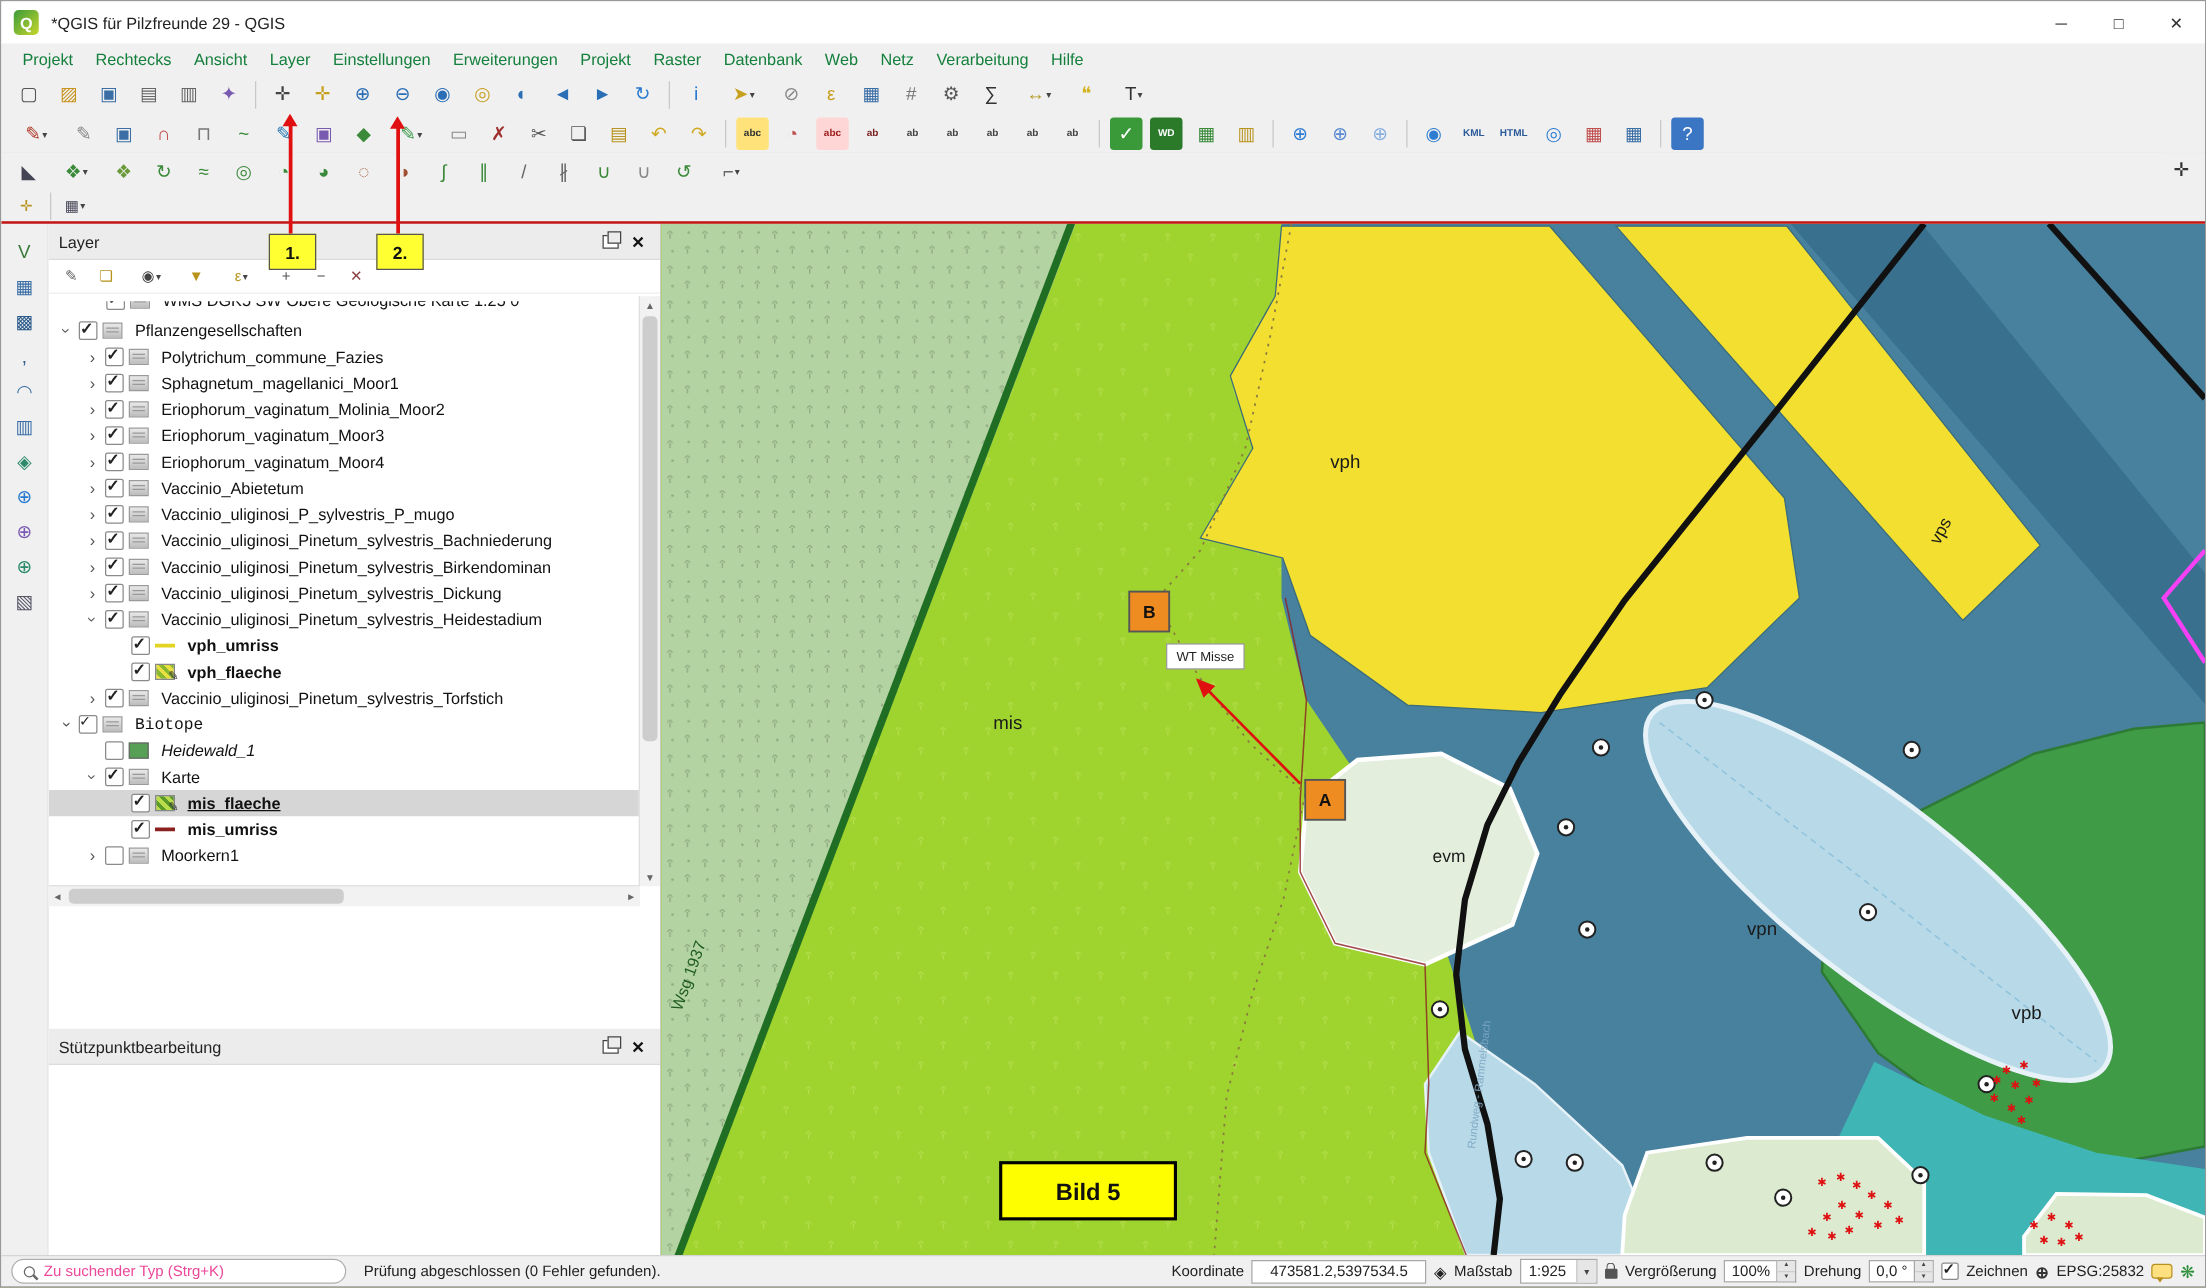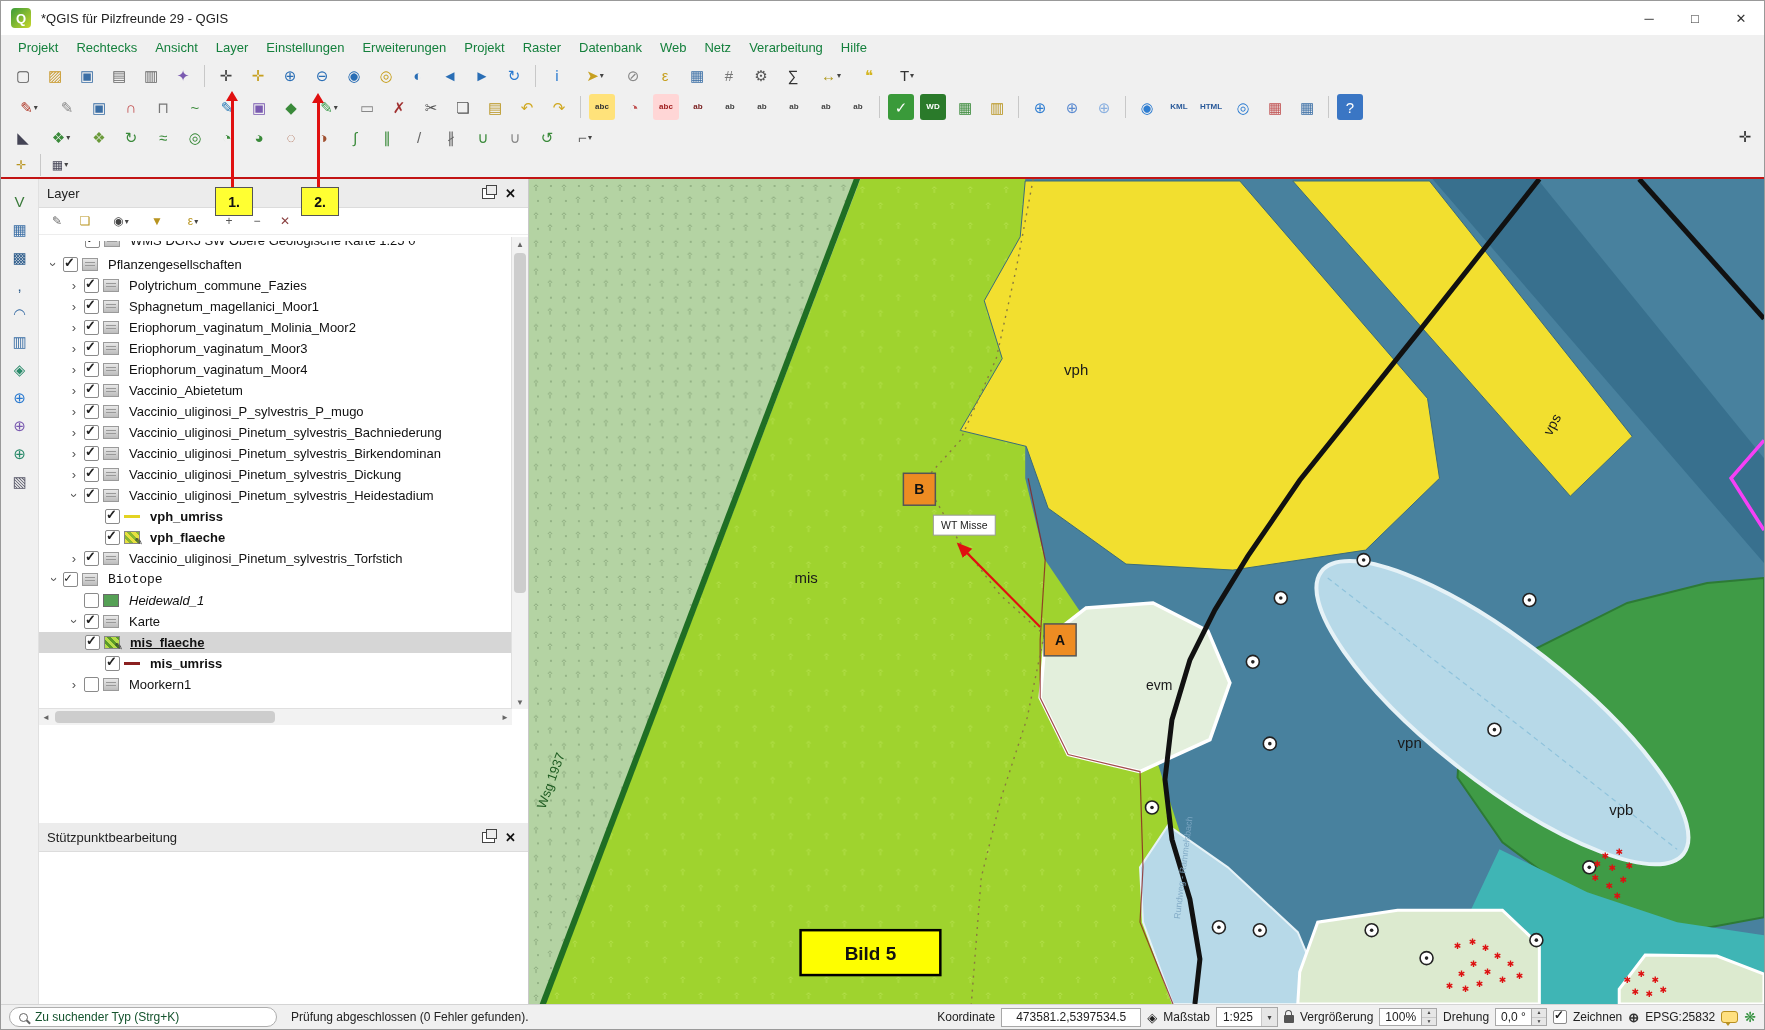--- a/index.html
+++ b/index.html
@@ -85,21 +85,21 @@
   .vertex-panel{position:absolute;left:0;right:0;top:644px;bottom:0;background:#fff;}
   .vertex-body{padding:44px 16px 0 16px;font-size:12.5px;color:#222;text-align:center;}
   .vertex-body p{margin:0 auto 16px auto;max-width:470px;line-height:1.35;}
 
   
   .map{position:absolute;left:528px;top:178px;right:0;bottom:25px;background:#9fd32e;}
   .map svg{display:block;width:100%;height:100%;}
 
   
   .statusbar{position:absolute;left:0;right:0;bottom:0;height:25px;background:#f0f0f0;border-top:1px solid #d4d4d4;display:flex;align-items:center;font-size:12px;color:#222;gap:6px;padding:0 8px;box-sizing:border-box;}
-  .sb-search{width:248px;height:18px;border:1px solid #aeaeae;border-radius:10px;background:#fff;display:flex;align-items:center;padding:0 9px;color:#14532d;gap:7px;flex:none;}
+  .sb-search{width:248px;height:18px;border:1px solid #aeaeae;border-radius:10px;background:#fff;display:flex;align-items:center;padding:0 9px;color:#ec4899;gap:7px;flex:none;}
   .mag{width:7px;height:7px;border:1.5px solid #666;border-radius:50%;position:relative;flex:none;}
   .mag::after{content:"";position:absolute;width:5px;height:1.6px;background:#666;transform:rotate(45deg);right:-4px;bottom:-2px;}
   .sb-msg{margin-left:8px;flex:none;}
   .sb-right{margin-left:auto;display:flex;align-items:center;gap:6px;}
   .sb-label{flex:none;}
   .sb-input{width:138px;height:17px;border:1px solid #a8a8a8;background:#fff;display:inline-flex;align-items:center;justify-content:center;font-size:12px;flex:none;}
   .sb-exticon{font-size:13px;color:#222;flex:none;}
   .combo{border:1px solid #a8a8a8;background:#fff;height:18px;display:inline-flex;align-items:center;padding-left:6px;flex:none;}
   .combo .arrow{width:15px;height:100%;display:inline-flex;align-items:center;justify-content:center;background:#e6e6e6;border-left:1px solid #c8c8c8;font-size:8px;margin-left:8px;color:#444;}
   .lock{width:10px;height:8px;background:#555;border-radius:1px;position:relative;margin-top:4px;flex:none;}
@@ -621,21 +621,21 @@
             <span class="cb"></span>
             <span class="tico ico-fill-green"></span>
             <span class="tree-label i">Heidewald_1</span>
           </div>
           <div class="tree-row" style="padding-left: 27px;">
             <span class="exp open">›</span>
             <span class="cb on"></span>
             <span class="tico ico-group"></span>
             <span class="tree-label">Karte</span>
           </div>
-          <div class="tree-row sel" style="padding-left: 28px;">
+          <div class="tree-row sel" style="padding-left: 48px;">
             <span class="exp"></span>
             <span class="cb on"></span>
             <span class="tico ico-fill-mis"></span>
             <span class="tree-label b u">mis_flaeche</span>
           </div>
           <div class="tree-row" style="padding-left: 48px;">
             <span class="exp"></span>
             <span class="cb on"></span>
             <span class="tico ico-line-mis"></span>
             <span class="tree-label b">mis_umriss</span>

